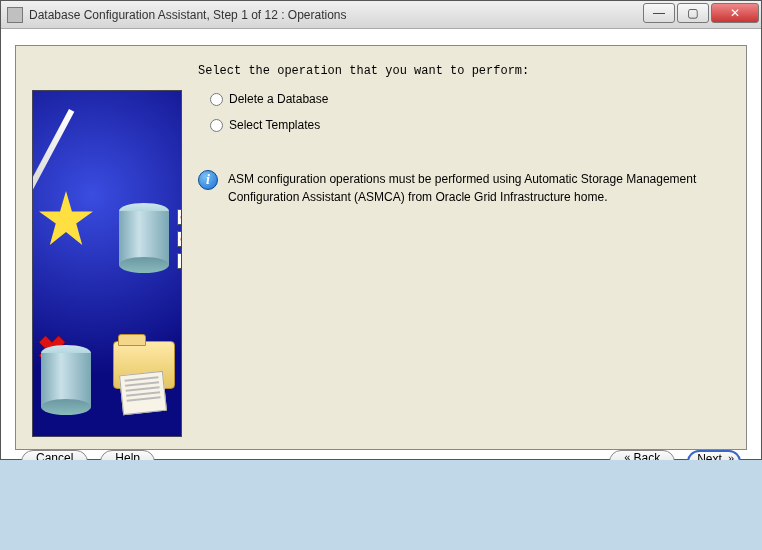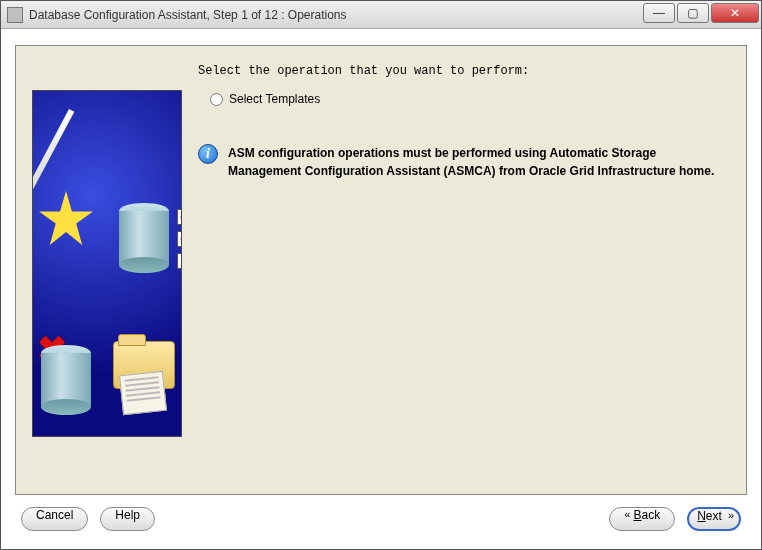--- a/index.html
+++ b/index.html
@@ -1,19 +1,19 @@
 <!DOCTYPE html>
 <html><head>
 <meta charset="utf-8">
 <style>
   * { box-sizing: border-box; }
   body { margin: 0; font-family: "Tahoma", "Segoe UI", sans-serif; font-size: 12px; background: #c0d8e8; }
   
   .window {
-    width: 762px; height: 550px; background: #fff; border: 1px solid #555;
+    width: 762px; height: 460px; background: #fff; border: 1px solid #555;
     box-shadow: 0 2px 8px rgba(0,0,0,.3); position: relative;
   }
   .titlebar {
     height: 28px; background: linear-gradient(to bottom,#f0f0f0,#d6d6d6);
     border-bottom: 1px solid #aaa; display: flex; align-items:center;
     padding-left: 6px;
   }
   .titlebar .app-icon { width:16px; height:16px; background:#c0c0c0; border:1px solid #777; margin-right:6px; }
   .title-text { color:#333; flex:1; }
   .win-btns { display:flex; height:100%; }
@@ -72,21 +72,21 @@
   .opt-highlight { border:2px solid #d22; border-radius:14px; padding:3px 30px 3px 5px; width:190px;}
   
   .info-row { display:flex; gap:10px; margin-top:34px; align-items:flex-start; padding-right:8px;}
   .info-icon {
     flex:0 0 20px; width:20px; height:20px; border-radius:50%;
     background:radial-gradient(circle at 35% 30%, #7cc0f4, #1a6fd6);
     color:#fff; font-weight:bold; font-family:Georgia,serif; font-style:italic;
     display:flex; align-items:center; justify-content:center; font-size:14px;
     border:1px solid #0a4a90;
   }
-  .info-text { line-height:1.5;font-weight:bold; }
+  .info-text { line-height:1.5; }
   
   .footer { height:48px; display:flex; align-items:center; padding: 0 6px;}
   .btn {
     height:24px; padding:0 14px; border:1px solid #888; border-radius:12px;
     background:linear-gradient(#fafafa,#ddd); display:flex; align-items:flex-start;
     gap:6px; font-size:12px; cursor:default;
   }
   .btn + .btn { margin-left:12px;}
   .btn.primary { border:2px solid #3a66c8; padding:0 8px;}
   .spacer { flex:1; }
@@ -127,20 +127,24 @@
         <div class="folder"></div>
         <div class="papers"></div>
       </div>
 
       <div class="main">
         <div class="prompt">Select the operation that you want to perform:</div>
 
         <div class="opts">
           <label class="opt">
             <input type="radio" name="op" style="">
+            <span>Delete a Database</span>
+          </label>
+          <label class="opt">
+            <input type="radio" name="op" style="">
             <span>Select Templates</span>
           </label>
         </div>
 
         <div class="info-row">
           <div class="info-icon">i</div>
           <div class="info-text">ASM configuration operations must be performed using Automatic Storage Management Configuration Assistant (ASMCA) from Oracle Grid Infrastructure home.</div>
         </div>
       </div>
 

